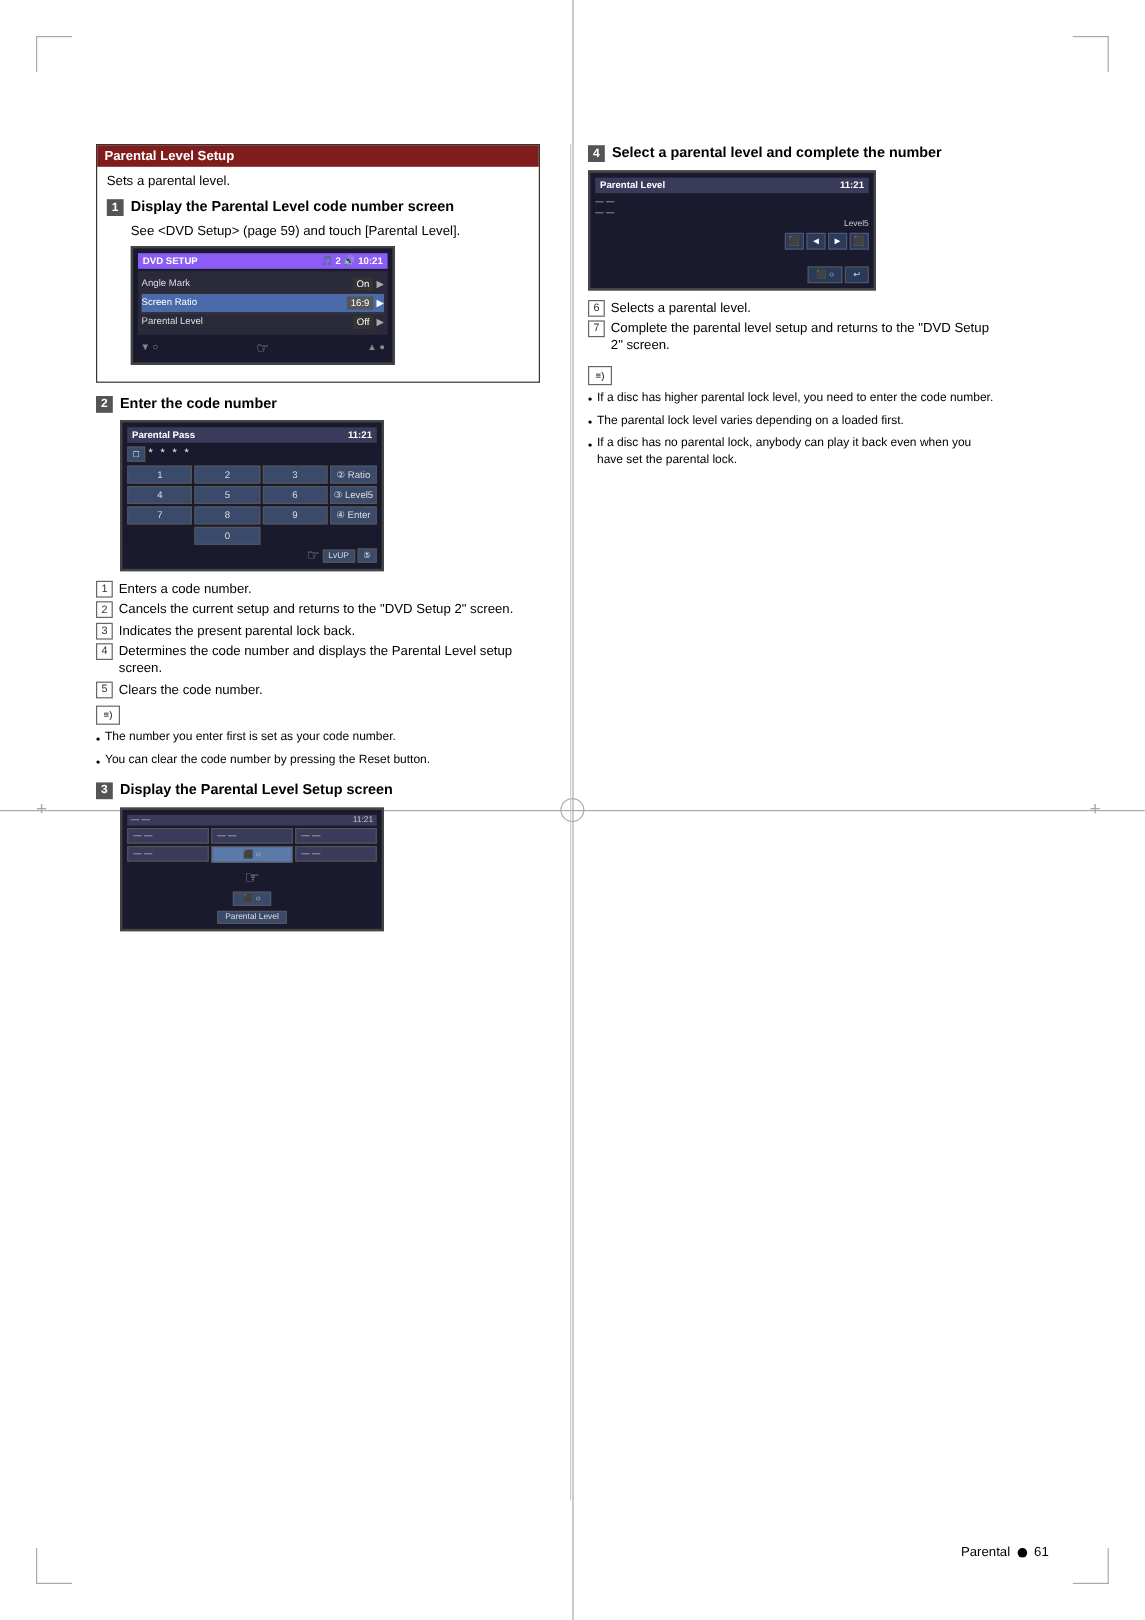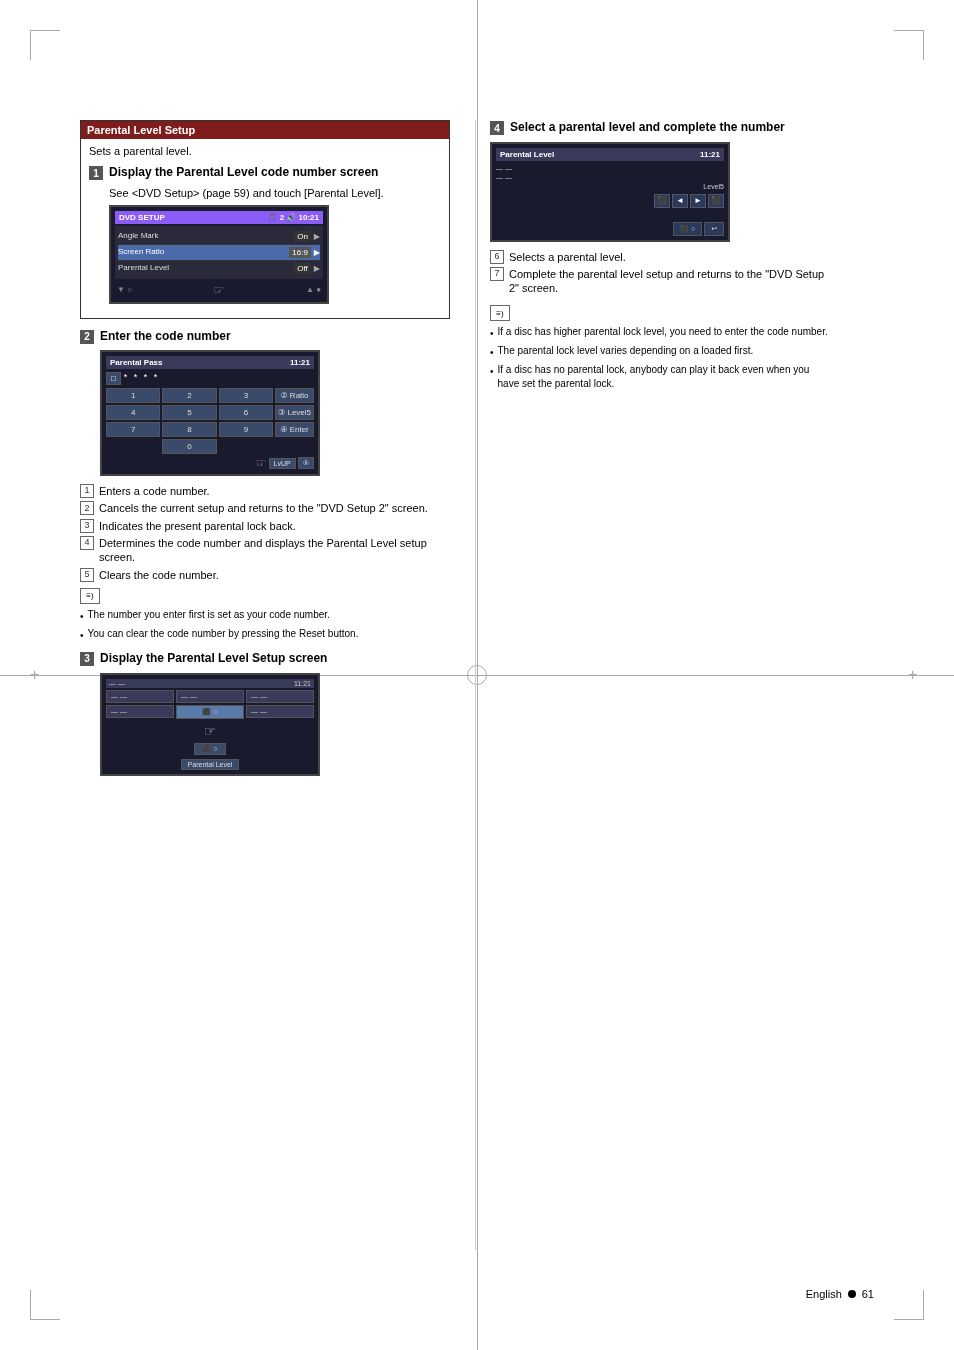--- a/index.html
+++ b/index.html
@@ -658,16 +658,16 @@
           <span>If a disc has no parental lock, anybody can play it back even when you have set the parental lock.</span>
         </div>
       </div>
     </div>
 
   </div>
 
 </div>
 
 <div class="page-footer">
-  <span>English</span>
+  <span>Parental</span>
   <div class="footer-dot"></div>
   <span>61</span>
 </div>
 
 </body></html>

